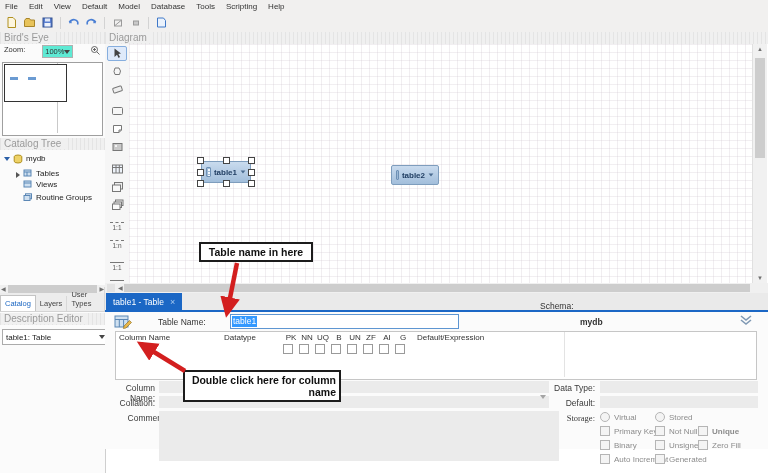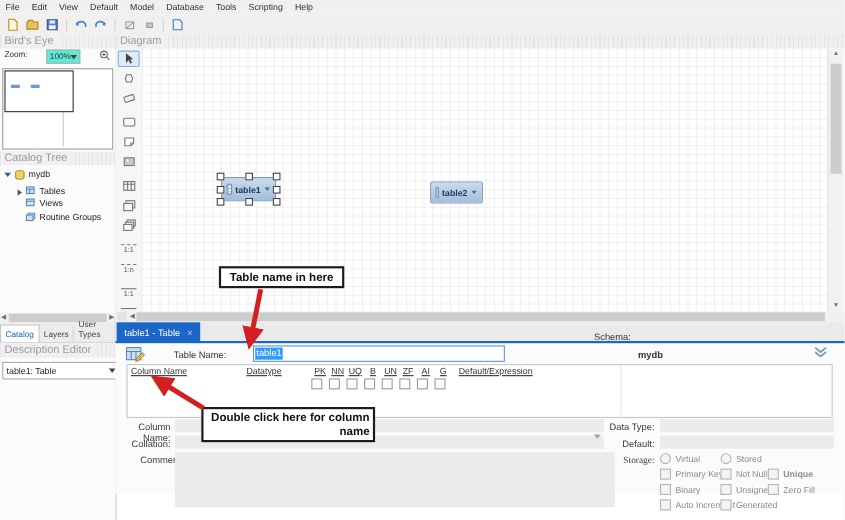--- a/index.html
+++ b/index.html
@@ -74,21 +74,21 @@
   .etabrow{left:0;top:0;width:663px;height:17px;background:#eaeaea;display:flex;}
   .etab{margin-left:1px;background:#1b67c5;color:#fff;font-size:8.5px;display:flex;align-items:center;
         gap:6px;padding:0 7px;}
   .etab .x{color:#a8c9ee;font-size:9px;}
   .blueline{left:0;top:17px;width:663px;height:2px;background:#1b67c5;}
   .elabel{font-size:8.5px;color:#333;}
   .nameinput{left:125px;top:21px;width:226px;height:13px;background:#fff;border:1px solid #5e96d2;
              display:flex;align-items:center;padding-left:1px;}
   .selstripe{background:#3399ff;color:#fff;font-size:8.5px;padding:0 1px;line-height:11px;}
   .gridbox{left:10px;top:38px;width:640px;height:47px;background:#fff;border:1px solid #c6c6c6;}
-  .ghead{display:flex;height:11px;align-items:center;font-size:8px;color:#333;text-decoration:underline;}
+  .ghead{display:flex;height:11px;align-items:center;font-size:8px;color:#333;}
   .gc{flex:0 0 auto;}
   .gflag{width:16px;text-align:center;}
   .gcbrow{display:flex;height:12px;align-items:center;}
   .gcb{width:16px;display:flex;justify-content:center;}
   .cbx{width:8px;height:8px;background:#fff;border:1px solid #9a9a9a;}
   .gdiv{left:448px;top:0;width:1px;height:45px;background:#e3e3e3;}
   .flabel{font-size:8.5px;color:#3a3a3a;text-align:right;}
   .dinput{background:#ebebeb;height:12px;}
   .dgray{color:#8c8c8c;font-size:8px;}
   .radio{width:8px;height:8px;border:1px solid #b5b5b5;border-radius:50%;background:#f4f4f4;display:inline-block;}

